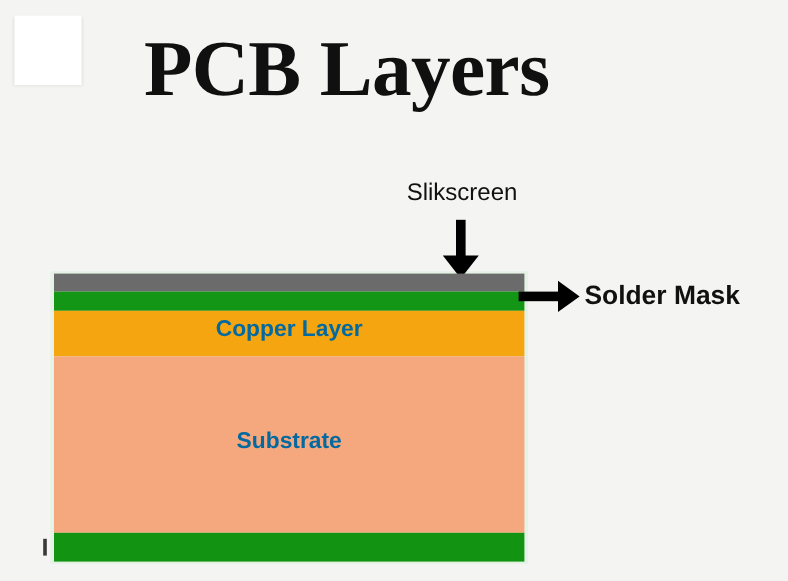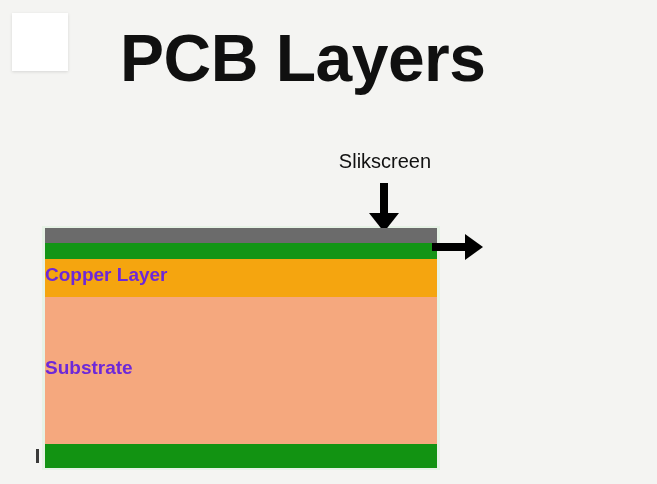--- a/index.html
+++ b/index.html
@@ -40,44 +40,45 @@
     position: absolute;
     left: 120px;
     top: 18px;
     width: 460px;
     font-size: 66px;
     line-height: 80px;
     font-weight: bold;
     color: #101010;
     letter-spacing: -0.5px;
     white-space: nowrap;
-    font-family: Liberation Sans, sans-serif;
+    font-family: Liberation Serif, serif;
   }
 
   
   .stack {
     position: absolute;
     left: 45px;
     top: 228px;
     width: 392px;
     height: 240px;
   }
   .layer {
     position: absolute;
     left: 0;
     width: 100%;
     box-sizing: border-box;
   }
   .layer-label {
     position: absolute;
     left: 0;
     width: 100%;
+    text-align: center;
     font-size: 19px;
     font-weight: bold;
-    color: #6d28d9;
+    color: #0369a1;
     font-family: "Liberation Sans", sans-serif;
     white-space: nowrap;
   }
 
   .layer-silkscreen { top: 0px;   height: 15px; background: #6b6b6b; }
   .layer-soldermask { top: 15px;  height: 16px; background: #139516; }
   .layer-copper     { top: 31px;  height: 38px; background: #f5a50f; }
   .layer-substrate  { top: 69px;  height: 147px; background: #f5a87e; }
   .layer-backmask   { top: 216px; height: 24px; background: #129312; }
 
@@ -171,16 +172,17 @@
     <div class="layer-label copper-text">Copper Layer</div>
 
     <div class="layer-label substrate-text">Substrate</div>
   </div>
 
   <svg class="arrow-right" viewBox="0 0 52 30">
     <rect x="0" y="11" width="36" height="8" fill="#000000"></rect>
     <polygon points="33,2 33,28 51,15" fill="#000000"></polygon>
   </svg>
 
+  <div class="callout-soldermask-label">Solder Mask</div>
 
   <div class="edge-tick"></div>
 
 </div>
 
 </body></html>

